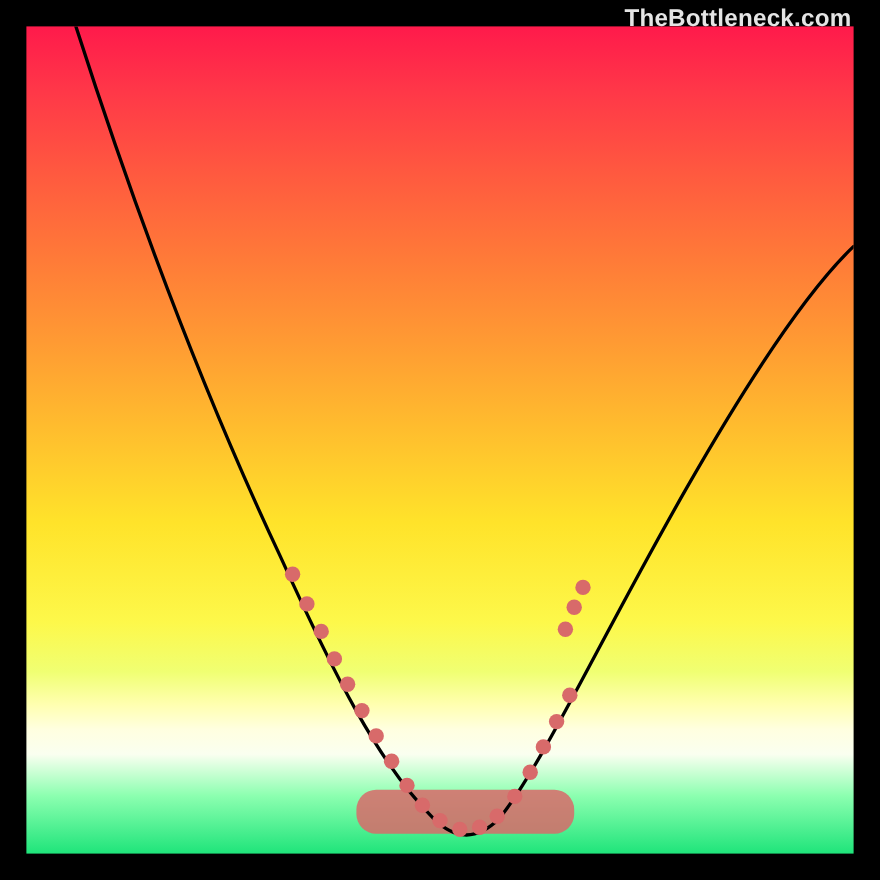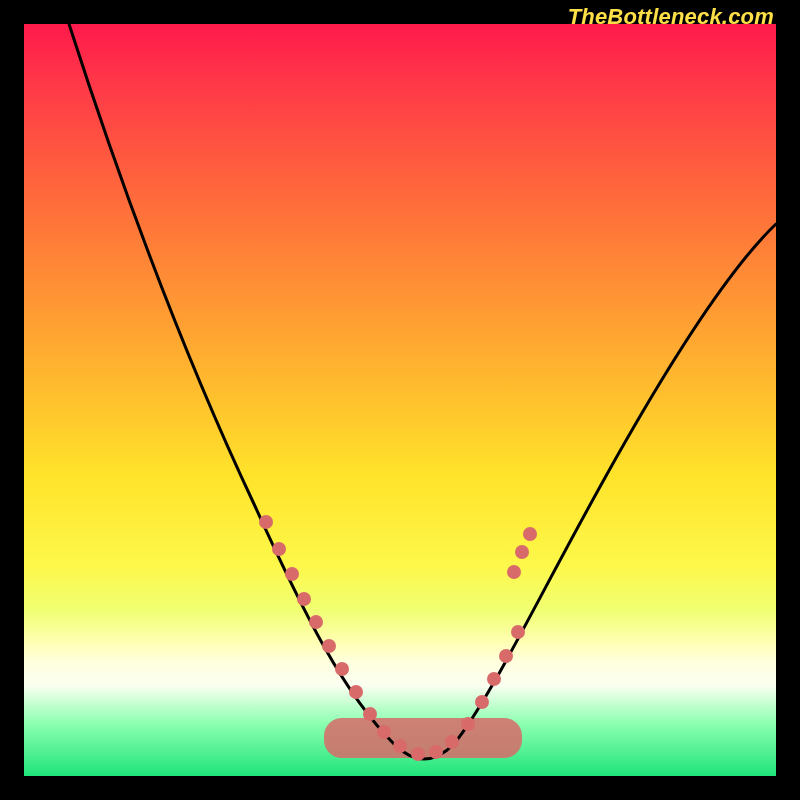--- a/index.html
+++ b/index.html
@@ -41,24 +41,23 @@
       #8cffb0 93%,
       #1fe47a 100%);
   }
   .watermark {
     position: absolute;
     right: 26px;
     top: 4px;
     font-family: Arial, Helvetica, sans-serif;
     font-size: 22px;
     font-weight: 600;
-    color: #fde047;
+    color: #e5e5e5;
     letter-spacing: 0.2px;
     user-select: none;
-    font-style: italic;
   }
   svg.curve {
     position: absolute;
     left: 0;
     top: 0;
     width: 752px;
     height: 752px;
   }
 </style>
 </head>

